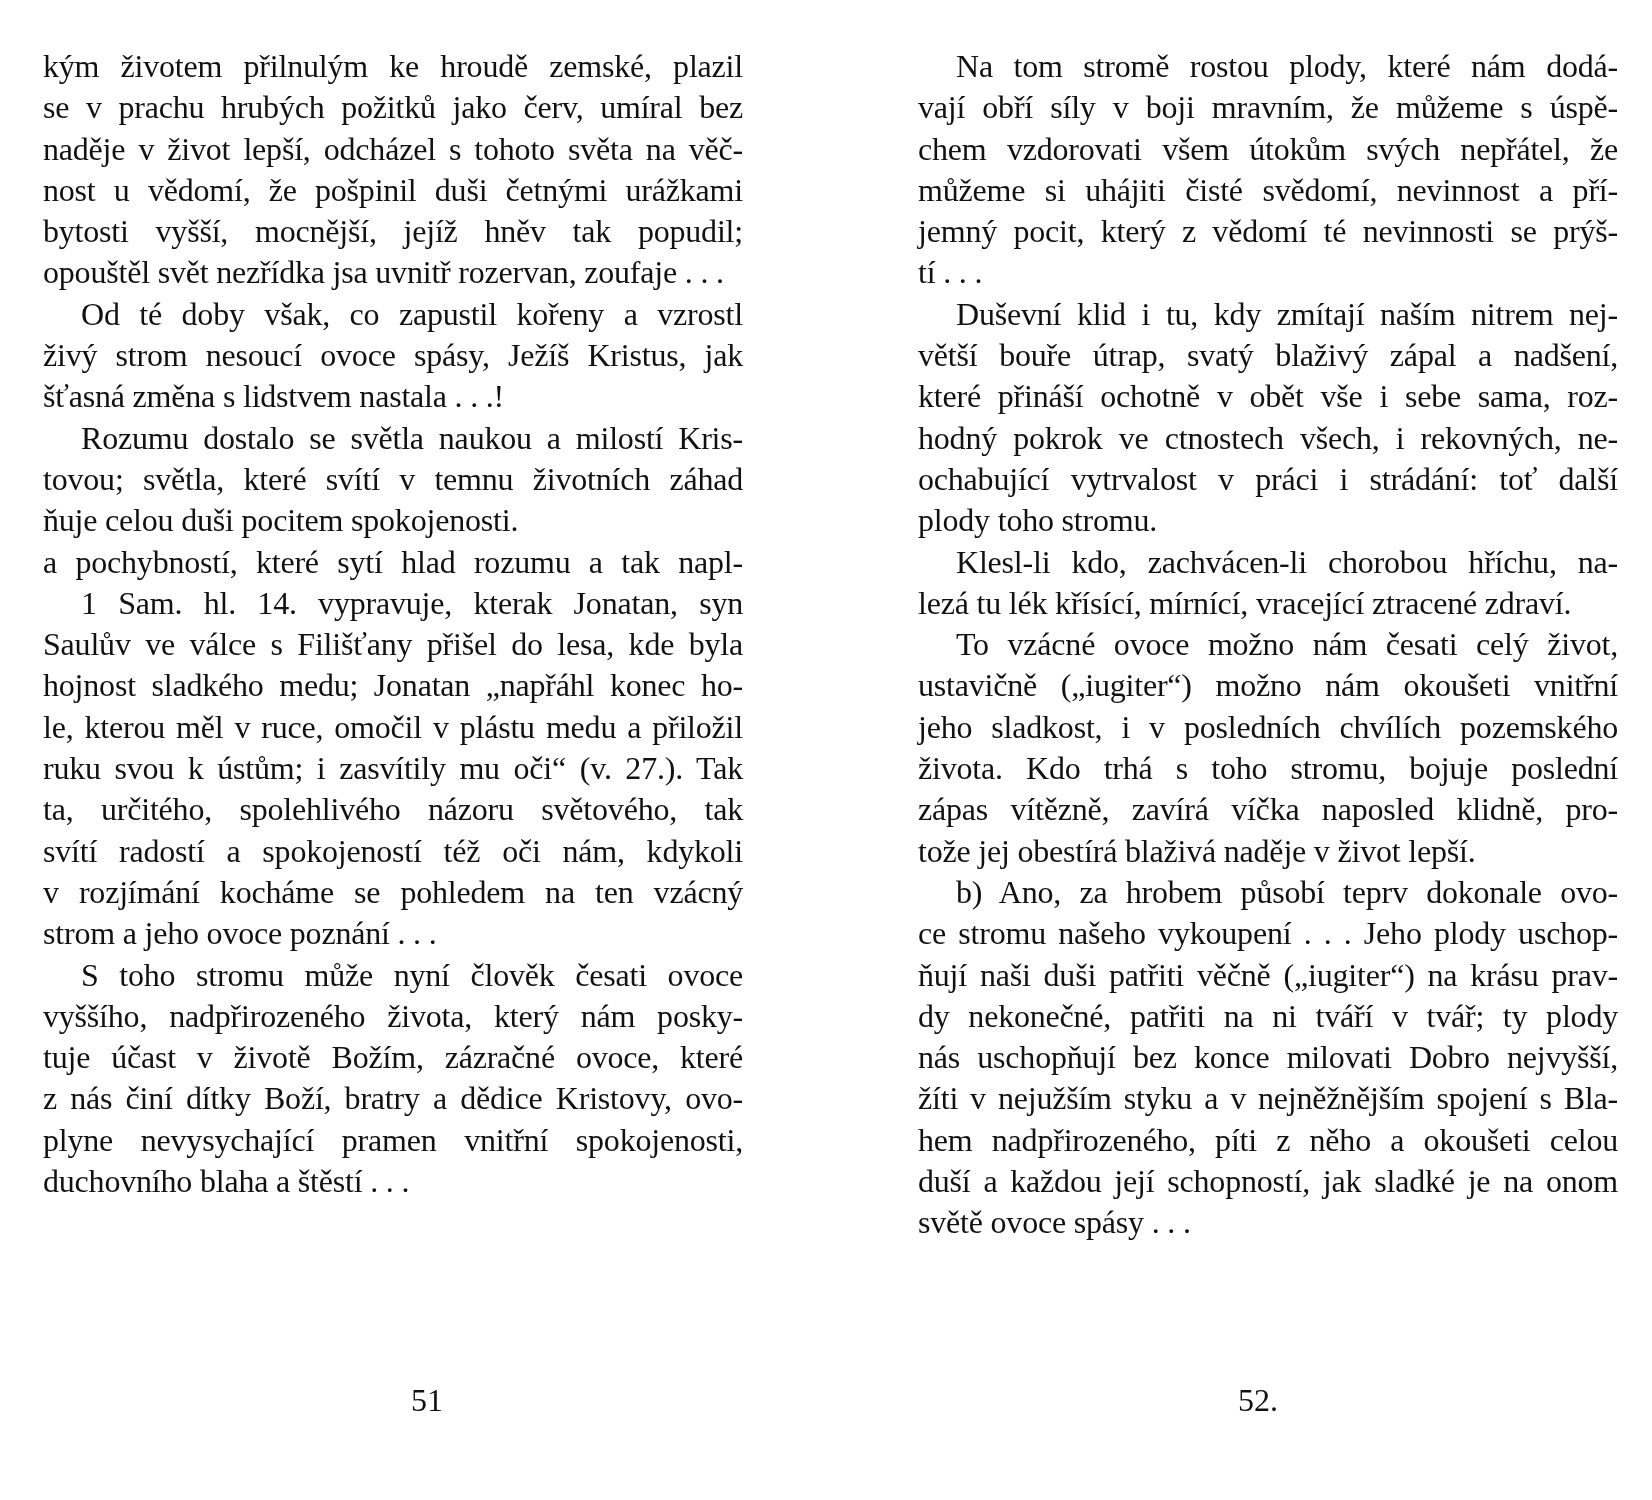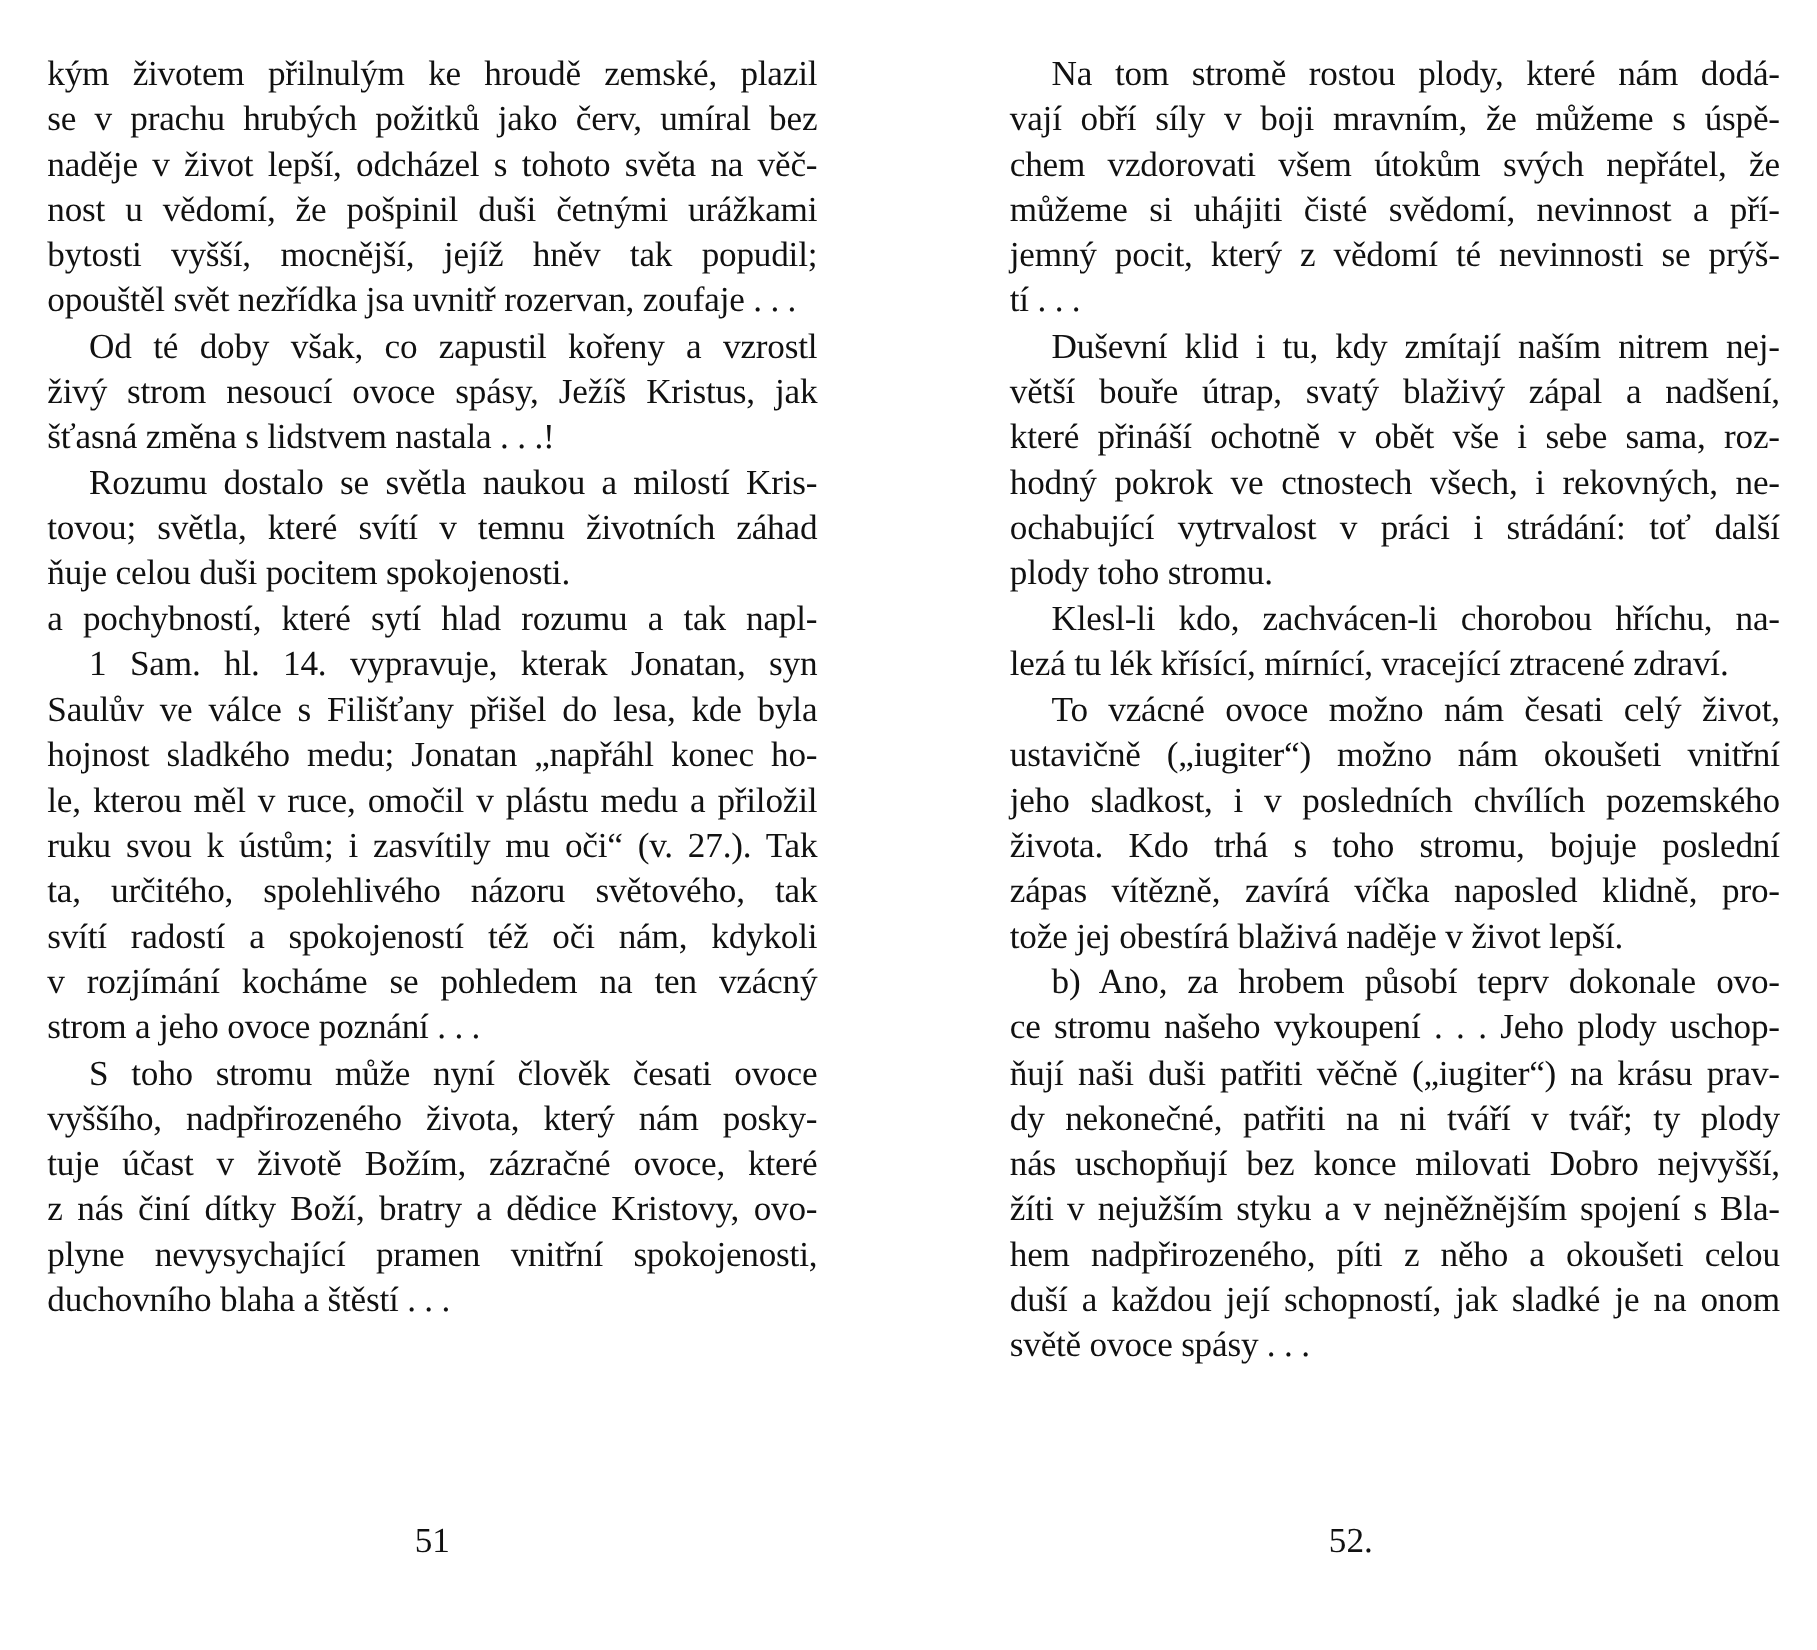--- a/index.html
+++ b/index.html
@@ -22,21 +22,21 @@
     text-align: justify;
     text-align-last: justify;
     letter-spacing: -0.2px;
   }
   .line.last { text-align-last: left; }
   .line.indent { padding-left: 38px; }
   .it { }
   .pagenum {
     position: absolute; top: 1382px;
     font-size: 32px; font-family: "Liberation Serif", "DejaVu Serif", serif;
-    width: 100px; text-align: center;
+    width: 100px; text-align: right;
   }
   .pagenum-left { left: 343px; }
   .pagenum-right { left: 1178px; }
 </style>
 </head>
 <body>
 
 <div class="page page-left" id="left-page">
     <span class="line"><span>kým životem přilnulým ke hroudě zemské, plazil</span></span>
     <span class="line"><span>se v prachu hrubých požitků jako červ, umíral bez</span></span>

